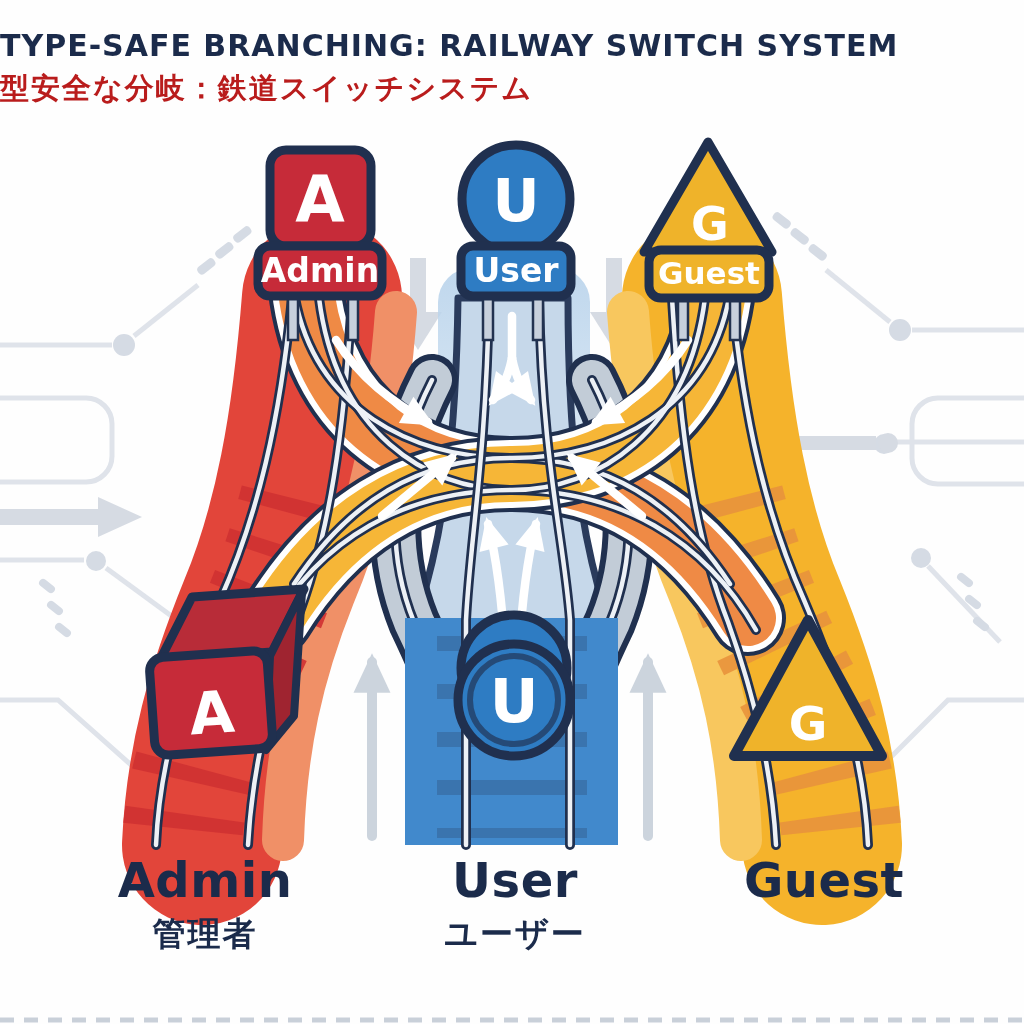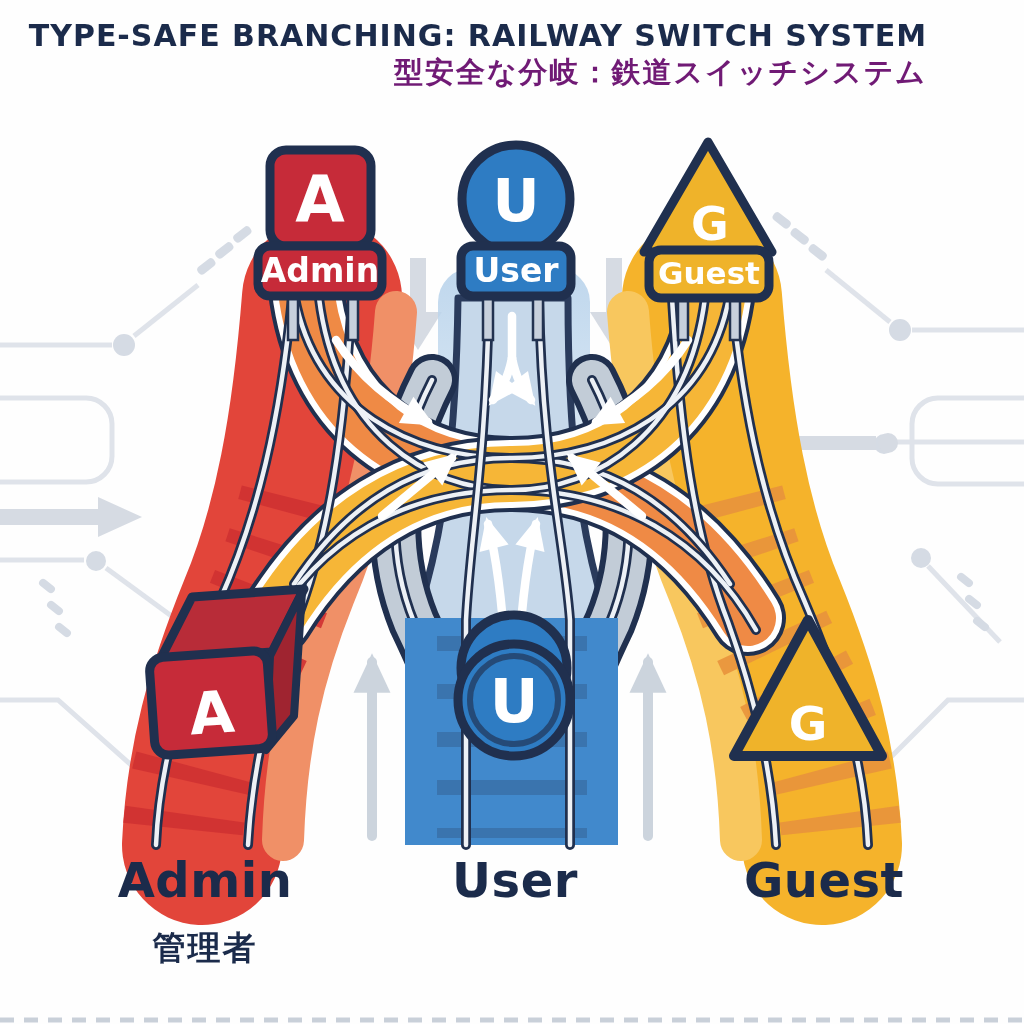--- a/index.html
+++ b/index.html
@@ -1,25 +1,25 @@
 <!DOCTYPE html>
 <html><head>
 <meta charset="utf-8">
 <style>
   html,body{margin:0;padding:0;background:#fff;}
   .stage{position:relative;width:1024px;height:1024px;overflow:hidden;background:#fefefe;
          font-family:"DejaVu Sans","Liberation Sans",sans-serif;}
   .stage svg{position:absolute;left:0;top:0;}
-  .titles{position:absolute;left:0;top:18px;width:927px;text-align:right;z-index:5;}
+  .titles{position:absolute;left:0;top:28px;width:927px;text-align:left;z-index:5;}
   .title-en{font-size:30px;font-weight:800;letter-spacing:1px;color:#1b2b4b;}
-  .title-ja{font-size:29px;font-weight:700;letter-spacing:2px;color:#701a75;margin-top:0;}
+  .title-ja{font-size:29px;font-weight:700;letter-spacing:2px;color:#b91c1c;margin-top:6px;}
   .lane-labels{position:absolute;left:0;top:852px;width:1024px;z-index:5;}
   .lane-label{position:absolute;width:280px;text-align:center;}
   .lane-label .en{font-size:48px;font-weight:800;color:#1b2b4b;letter-spacing:0.5px;}
-  .lane-label .ja{font-size:33px;font-weight:700;color:#1b2b4b;letter-spacing:2px;margin-top:18px;}
+  .lane-label .ja{font-size:33px;font-weight:700;color:#1b2b4b;letter-spacing:2px;margin-top:4px;}
   .ll-admin{left:65px;}  .ll-user{left:375px;}  .ll-guest{left:684px;}
   
   .cir{stroke:#dfe3ea;stroke-width:5;fill:none;}
   .cir-dot{fill:#d5dbe4;}
   .cir-dash{fill:#d5dbe4;}
   .railo{stroke:#20304f;stroke-width:10;fill:none;stroke-linecap:round;}
   .raili{stroke:#edf1f6;stroke-width:4.5;fill:none;stroke-linecap:round;}
   .warrow{stroke:#ffffff;stroke-width:8.5;fill:none;stroke-linecap:round;}
   .garrow{stroke:#ccd4dd;stroke-width:10;fill:none;stroke-linecap:round;}
   .sign-letter{fill:#fff;font-weight:800;text-anchor:middle;font-family:"DejaVu Sans","Liberation Sans",sans-serif;}
@@ -273,19 +273,20 @@
   <div class="title-ja">型安全な分岐：鉄道スイッチシステム</div>
 </div>
 
 <div class="lane-labels">
   <div class="lane-label ll-admin">
     <div class="en">Admin</div>
     <div class="ja">管理者</div>
   </div>
   <div class="lane-label ll-user">
     <div class="en">User</div>
+    <div class="ja">ユーザー</div>
   </div>
   <div class="lane-label ll-guest">
     <div class="en">Guest</div>
   </div>
 </div>
 
 </div>
 
 </body></html>

